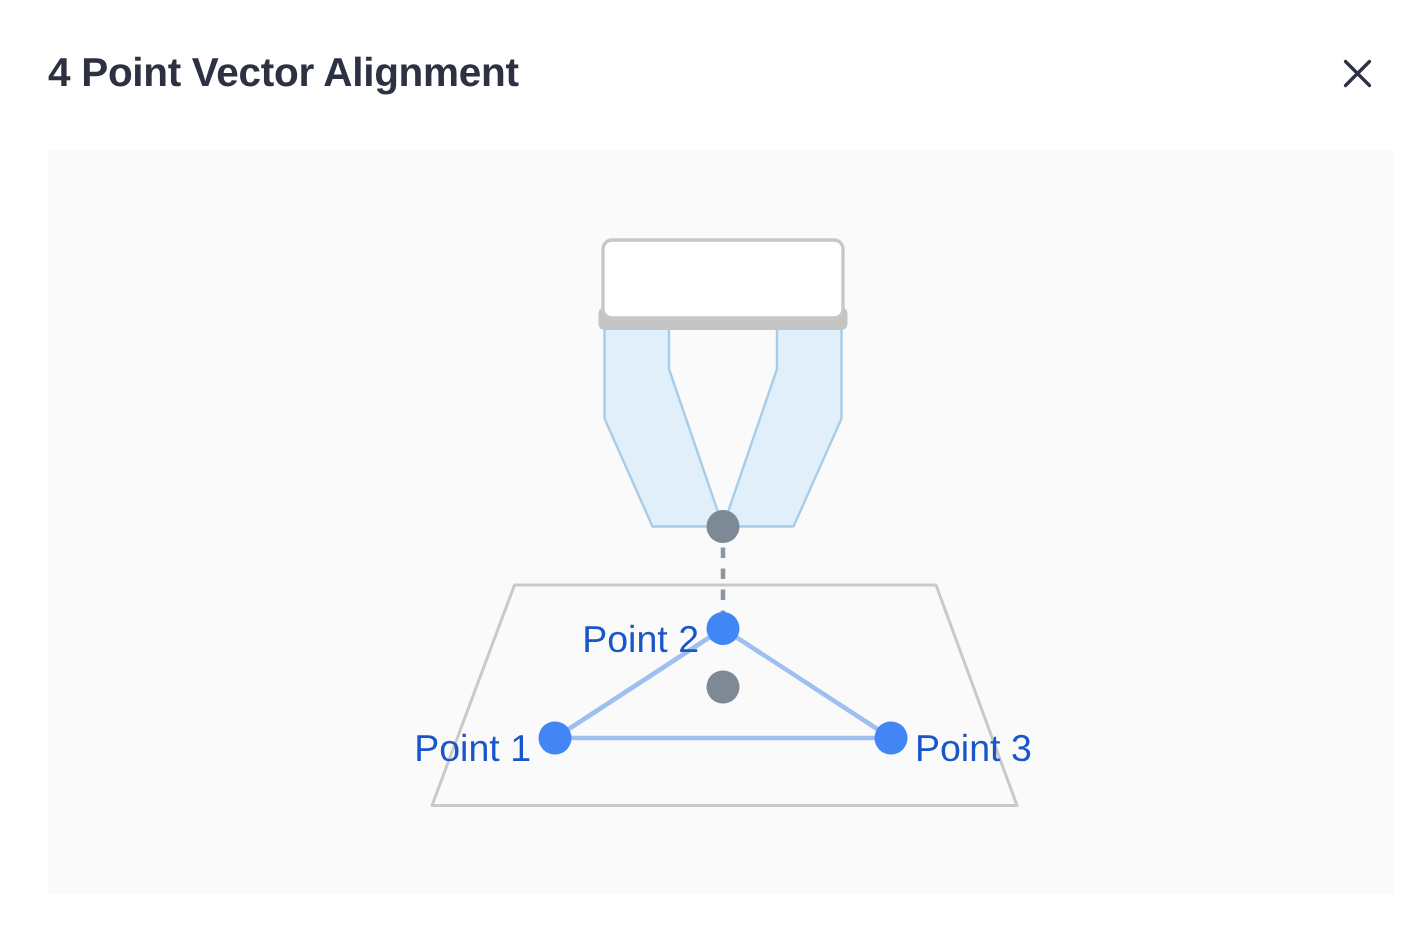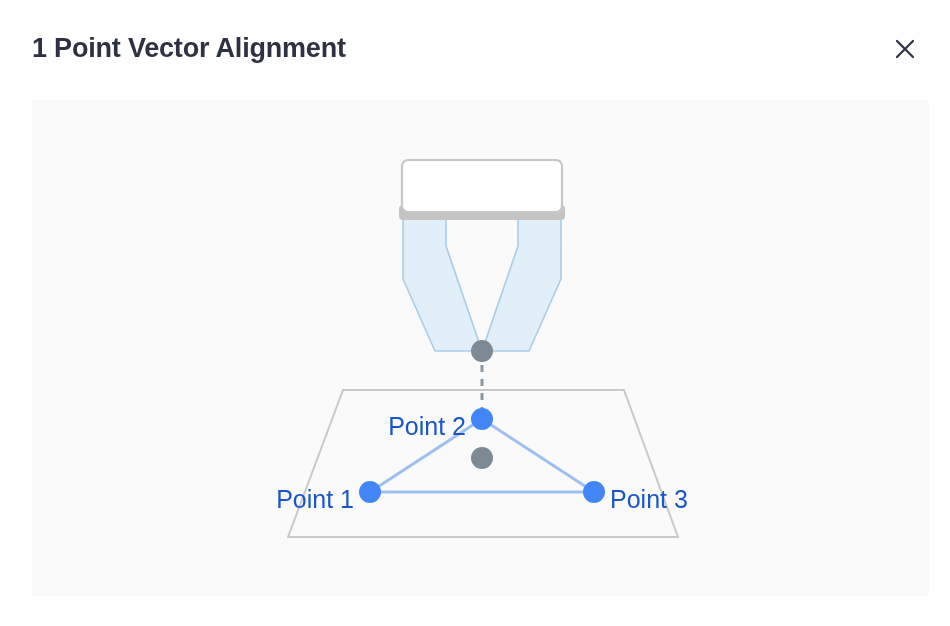--- a/index.html
+++ b/index.html
@@ -86,21 +86,21 @@
     font-size: 25px;
     fill: #1a56c9;
   }
 </style>
 </head>
 <body>
 
 <div id="dialog">
 
   <div id="dialog-header">
-    <div id="dialog-title">1 Point Vector Alignment</div>
+    <div id="dialog-title">4 Point Vector Alignment</div>
 
     <button id="close-button" aria-label="Close">
       <span>
         <svg width="22" height="22" viewBox="0 0 22 22" aria-hidden="true">
           <path d="M3 3 L19 19 M19 3 L3 19" stroke="#2d3142" stroke-width="2.2" stroke-linecap="round" fill="none"></path>
         </svg>
       </span>
     </button>
   </div>
 

